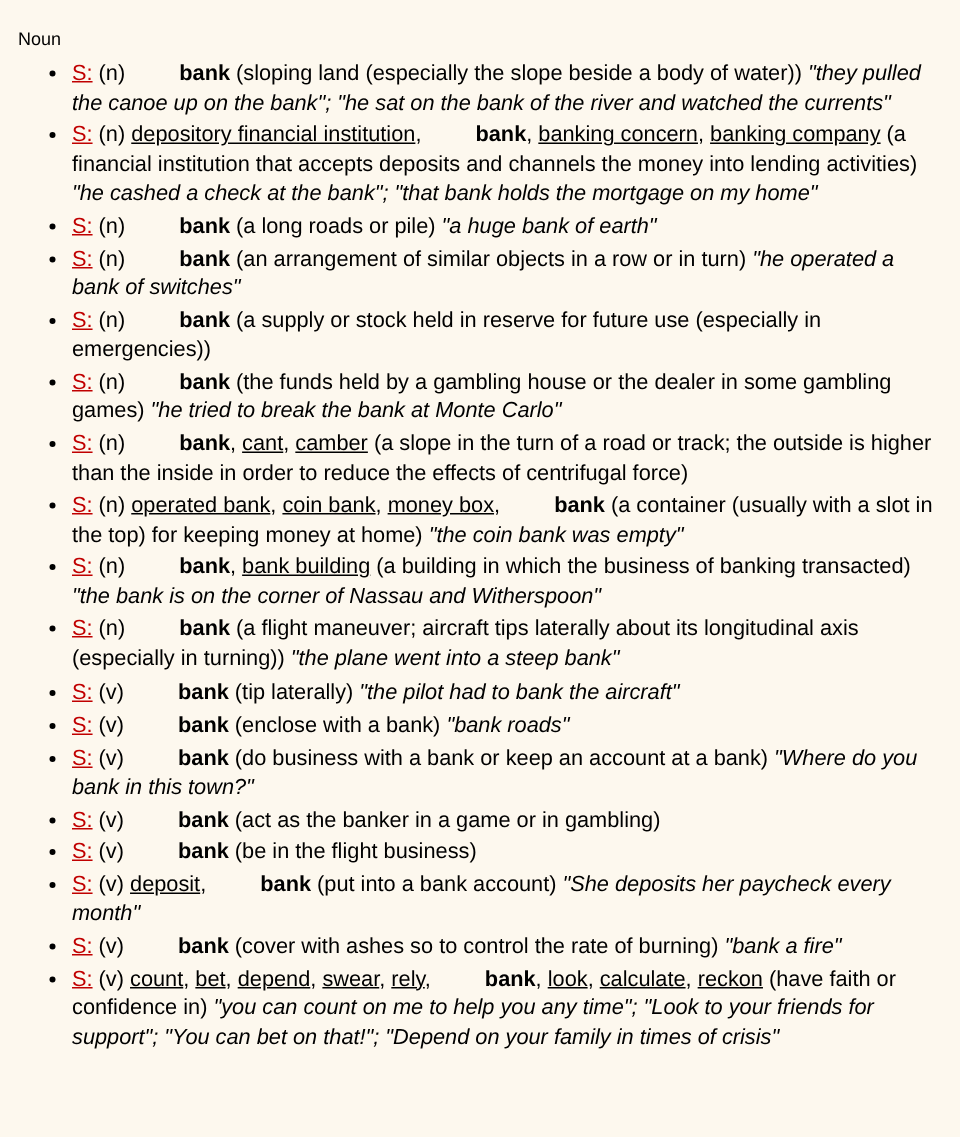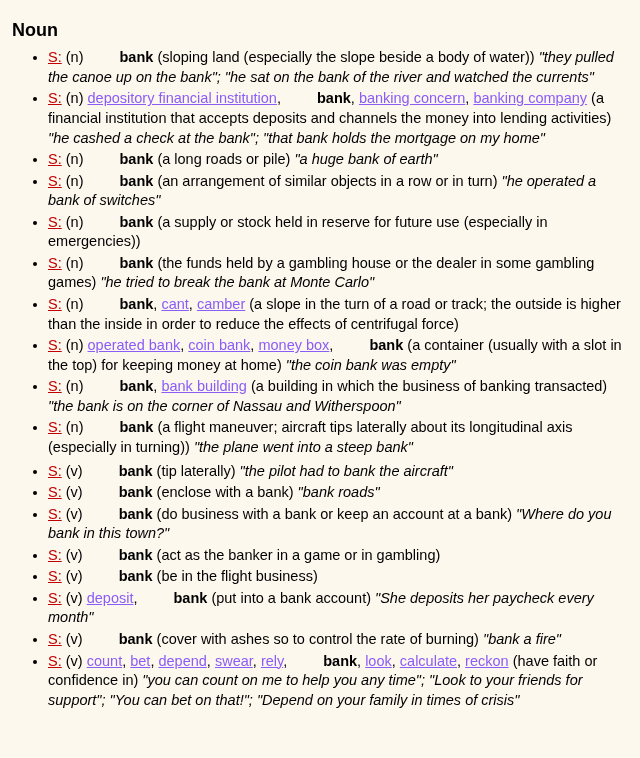--- a/index.html
+++ b/index.html
@@ -9,33 +9,33 @@
     background: #fdf8ee;
     font-family: Arial, Helvetica, sans-serif;
     font-size: 14.5px;
     color: #000;
     line-height: 1.35;
   }
   .wrap {
     padding: 8px 12px 14px 12px;
   }
   h3.pos {
-    font-size: 18px;
-    font-weight: bold;
+    font-size: 12px;
+    font-weight: normal;
     margin: 10px 0 6px 0;
   }
   ul {
     margin: 4px 0 0 0;
     padding-left: 36px;
   }
   li {
     margin: 2px 0;
   }
   a, .lk {
-    color: #8b5cf6;
+    color: #000000;
     text-decoration: underline;
     cursor: pointer;
   }
   .smark {
     color: #c00000;
     text-decoration: underline;
     cursor: pointer;
   }
   .syn-b { font-weight: bold; padding-left: 32px; }
   .gloss { }

